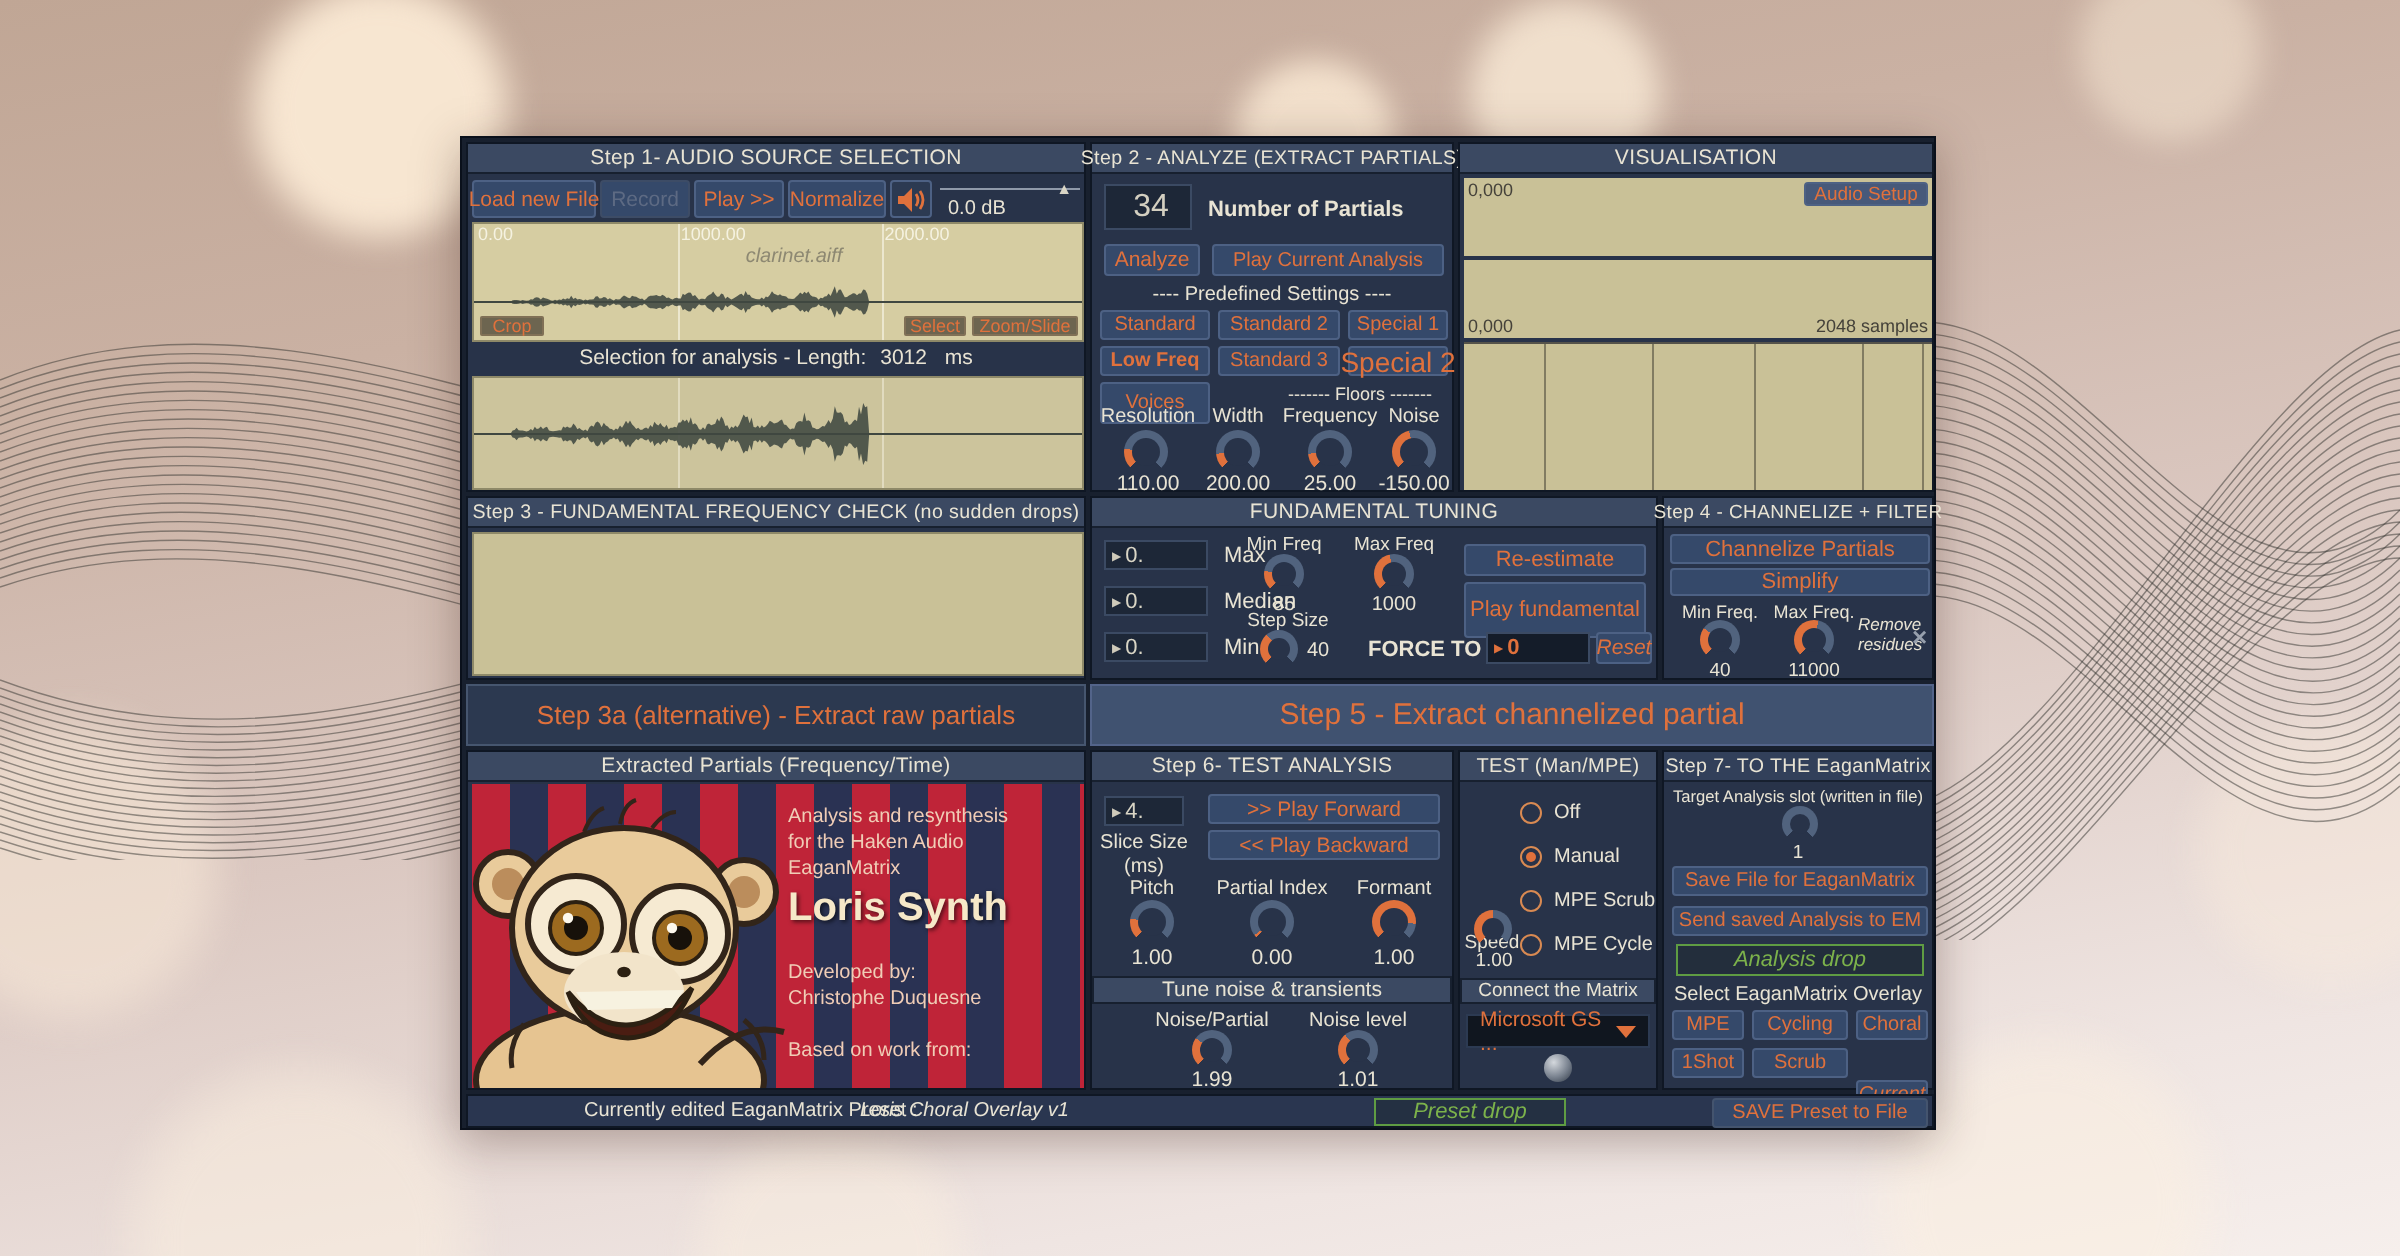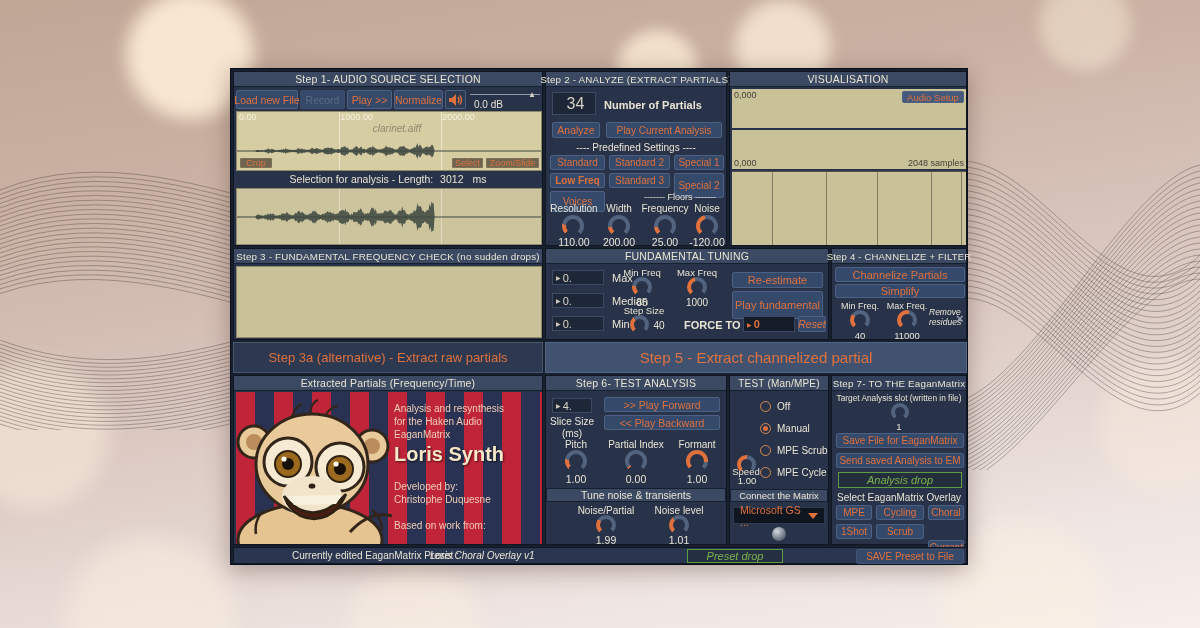--- a/index.html
+++ b/index.html
@@ -229,35 +229,35 @@
     </div>
     <div class="lbl" style="left:58px;top:27px;font-size:11px;font-weight:bold;">Number of  Partials</div>
     <div class="btn" style="left:6px;top:50px;width:48px;height:16px;">Analyze</div>
     <div class="btn" style="left:60px;top:50px;width:116px;height:16px;font-size:10px;">Play Current Analysis</div>
     <div class="lbl" style="left:0;right:0;top:70px;text-align:center;font-size:10px;">---- Predefined Settings ----</div>
     <div class="btn" style="left:4px;top:83px;width:55px;height:15px;font-size:10px;">Standard</div>
     <div class="btn" style="left:63px;top:83px;width:61px;height:15px;font-size:10px;">Standard 2</div>
     <div class="btn" style="left:128px;top:83px;width:50px;height:15px;font-size:10px;">Special 1</div>
     <div class="btn" style="left:4px;top:101px;width:55px;height:15px;font-size:10px;font-weight:bold;">Low Freq</div>
     <div class="btn" style="left:63px;top:101px;width:61px;height:15px;font-size:10px;">Standard 3</div>
-    <div class="btn" style="left:128px;top:101px;width:50px;height:25px;font-size:10px;">Special 2</div>
+    <div class="btn" style="left:128px;top:101px;width:50px;height:15px;font-size:14px;">Special 2</div>
     <div class="btn" style="left:4px;top:119px;width:55px;height:21px;font-size:10px;">Voices</div>
     <div class="lbl" style="left:88px;top:120px;width:92px;text-align:center;font-size:9px;">------- Floors -------</div>
     <div class="kl" style="left:0px;top:131px;width:56px;">Resolution</div>
     <div class="kl" style="left:52px;top:131px;width:42px;">Width</div>
     <div class="kl" style="left:94px;top:131px;width:50px;">Frequency</div>
     <div class="kl" style="left:142px;top:131px;width:38px;">Noise</div>
     <div class="knob" style="left:16px;top:143px;width:22px;height:22px;--f:.2;"></div>
     <div class="knob" style="left:62px;top:143px;width:22px;height:22px;--f:.15;"></div>
     <div class="knob" style="left:108px;top:143px;width:22px;height:22px;--f:.15;"></div>
     <div class="knob" style="left:150px;top:143px;width:22px;height:22px;--f:.45;"></div>
     <div class="kv" style="left:0px;top:164px;width:56px;">110.00</div>
     <div class="kv" style="left:52px;top:164px;width:42px;">200.00</div>
     <div class="kv" style="left:94px;top:164px;width:50px;">25.00</div>
-    <div class="kv" style="left:140px;top:164px;width:42px;">-120.00</div>
+    <div class="kv" style="left:140px;top:164px;width:42px;">-150.00</div>
   </div>
 
   <div class="panel" style="left:498px;top:2px;width:238px;height:175px;">
     <div class="hdr">VISUALISATION</div>
     <div class="display" style="left:2px;top:17px;width:234px;height:39px;background:#c9c197;border:none;">
       <div class="lbl" style="left:2px;top:1px;font-size:9px;color:#45423a;">0,000</div>
       <div class="btn" style="right:2px;top:2px;width:62px;height:12px;font-size:9.5px;background:#47597a;">Audio Setup</div>
     </div>
     <div class="display" style="left:2px;top:58px;width:234px;height:39px;background:#c9c197;border:none;">
       <div class="lbl" style="left:2px;bottom:1px;font-size:9px;color:#45423a;">0,000</div>

